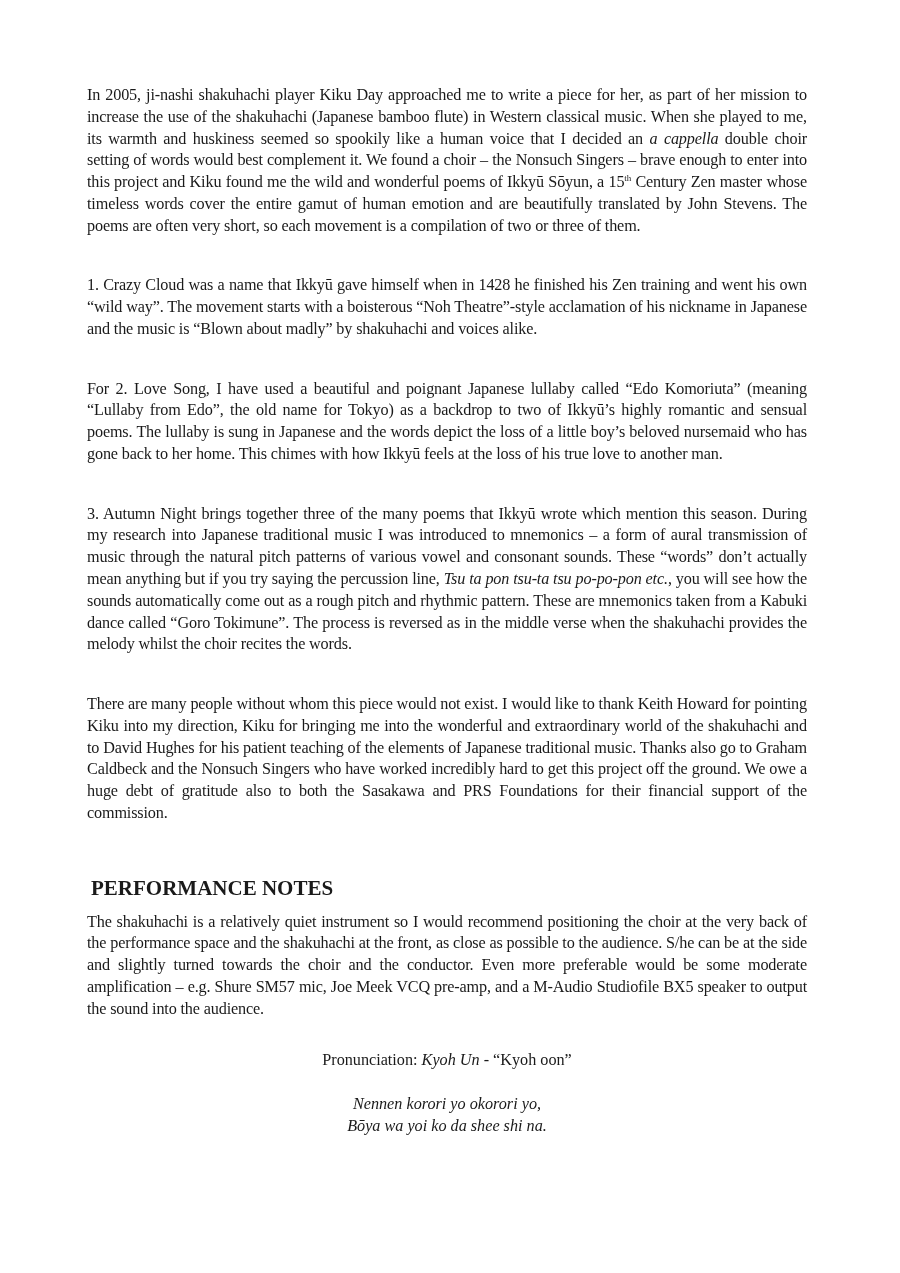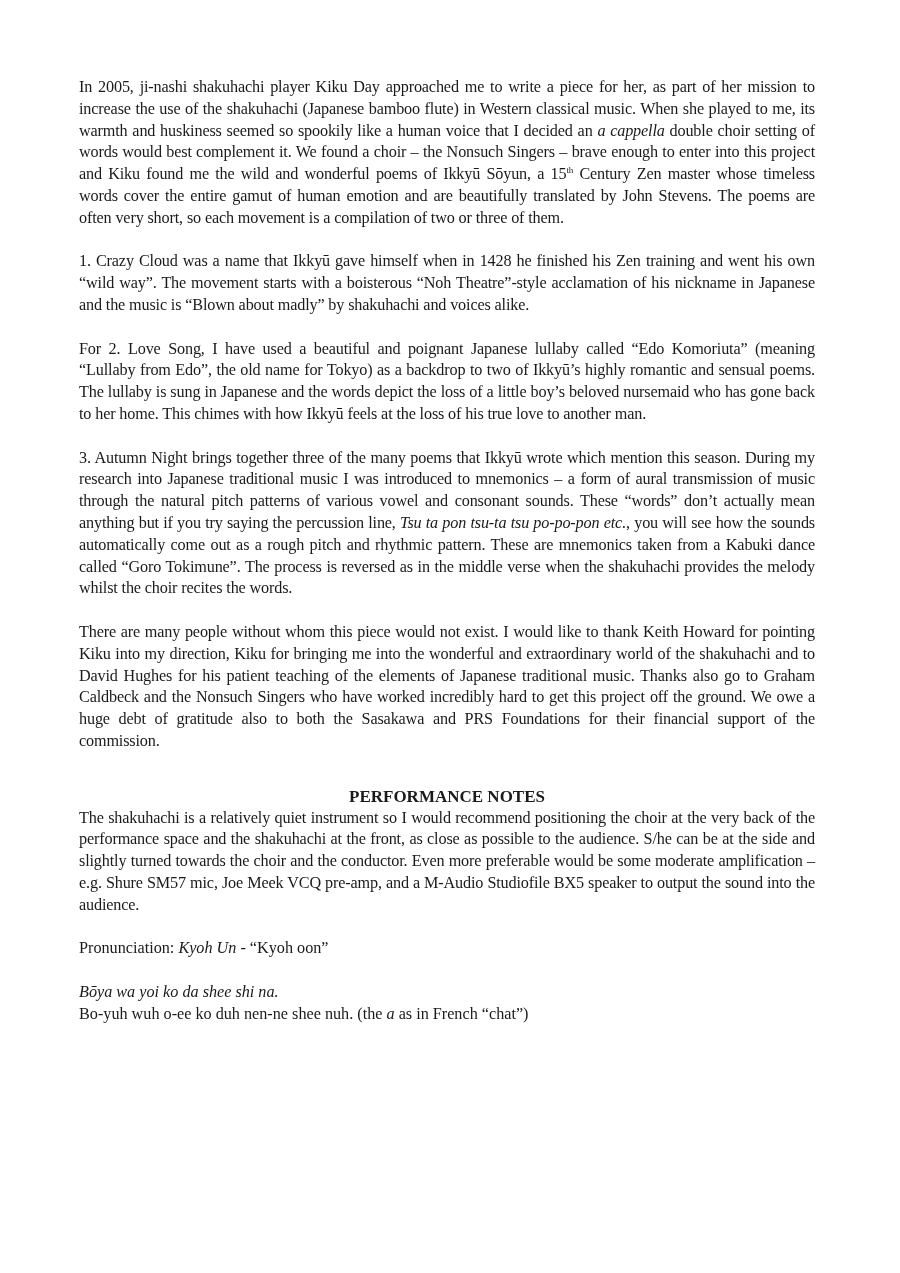--- a/index.html
+++ b/index.html
@@ -15,41 +15,41 @@
       font-family: "Liberation Serif", "DejaVu Serif", serif;
       color: #1a1a1a;
     }
     .page {
       position: absolute;
       left: 79px;
       top: 77px;
       width: 736px;
     }
     .para {
-      margin: 0;
+      margin: 8px;
       font-size: 16.2px;
       line-height: 21.8px;
       text-align: justify;
       text-align-last: left;
       letter-spacing: -0.15px;
     }
     .gap { height: 21.8px; }
     .gap-lg { height: 33px; }
     b { font-weight: normal; }
     i { font-style: italic; }
     sup { font-size: 9px; line-height: 0; vertical-align: super; }
     .heading {
-      margin: 0;
-      text-align: center;
+      margin: 12px;
       font-weight: bold;
-      font-size: 17px;
+      font-size: 21px;
       line-height: 21.8px;
     }
     .center {
       margin: 0;
+      text-align: center;
       font-size: 16.2px;
       line-height: 21.8px;
     }
   </style>
 </head>
 <body>
 
 <div class="page">
 
   <p class="para"><span>In 2005, ji-nashi shakuhachi player Kiku Day approached me to write a piece for her, as part of her mission to increase the use of the shakuhachi (Japanese bamboo flute) in Western classical music. When she played to me, its warmth and huskiness seemed so spookily like a human voice that I decided an </span><i>a cappella</i><span> double choir setting of words would best complement it. We found a choir – the Nonsuch Singers – brave enough to enter into this project and Kiku found me the wild and wonderful poems of Ikkyū Sōyun, a 15</span><sup>th</sup><span> Century Zen master whose timeless words cover the entire gamut of human emotion and are beautifully translated by John Stevens. The poems are often very short, so each movement is a compilation of two or three of them.</span></p>
@@ -74,16 +74,16 @@
 
   <p class="heading">PERFORMANCE NOTES</p>
   <p class="para">The shakuhachi is a relatively quiet instrument so I would recommend positioning the choir at the very back of the performance space and the shakuhachi at the front, as close as possible to the audience. S/he can be at the side and slightly turned towards the choir and the conductor. Even more preferable would be some moderate amplification – e.g. Shure SM57 mic, Joe Meek VCQ pre-amp, and a M-Audio Studiofile BX5 speaker to output the sound into the audience.</p>
 
   <div class="gap"></div>
 
   <p class="center"><span>Pronunciation: </span><i>Kyoh Un</i><span> - “Kyoh oon”</span></p>
 
   <div class="gap"></div>
 
+  <p class="center"><i>Nennen korori yo okorori yo,</i></p>
   <p class="center"><i>Bōya wa yoi ko da shee shi na.</i></p>
-  <p class="center"><span>Bo-yuh wuh o-ee ko duh nen-ne shee nuh. (the </span><i>a</i><span> as in French “chat”)</span></p>
 
 </div>
 
 </body></html>

